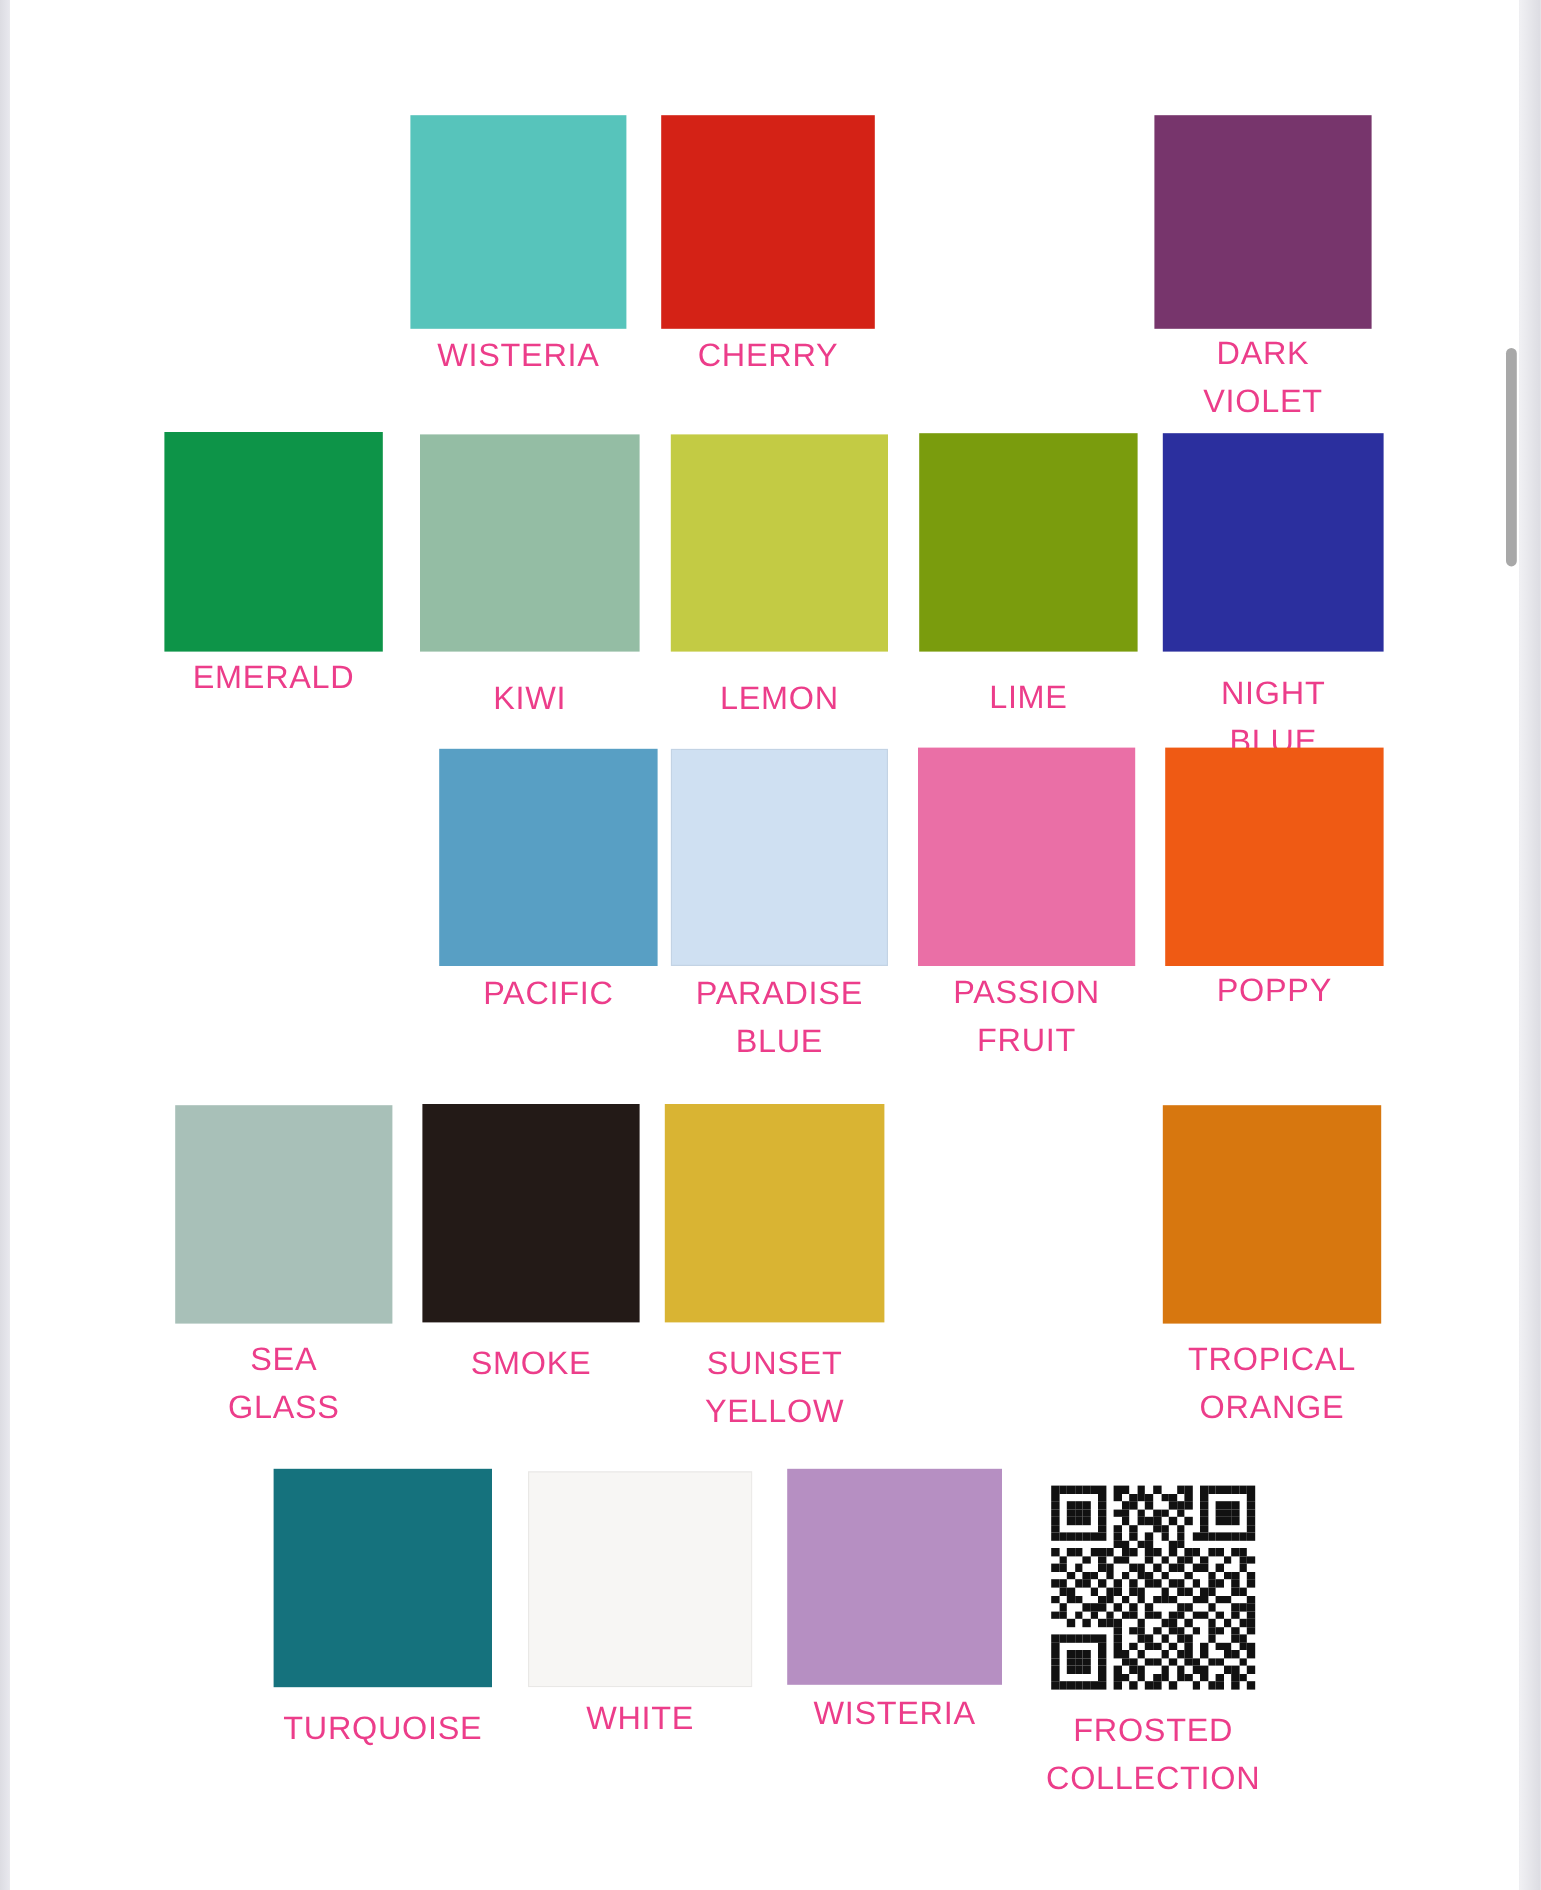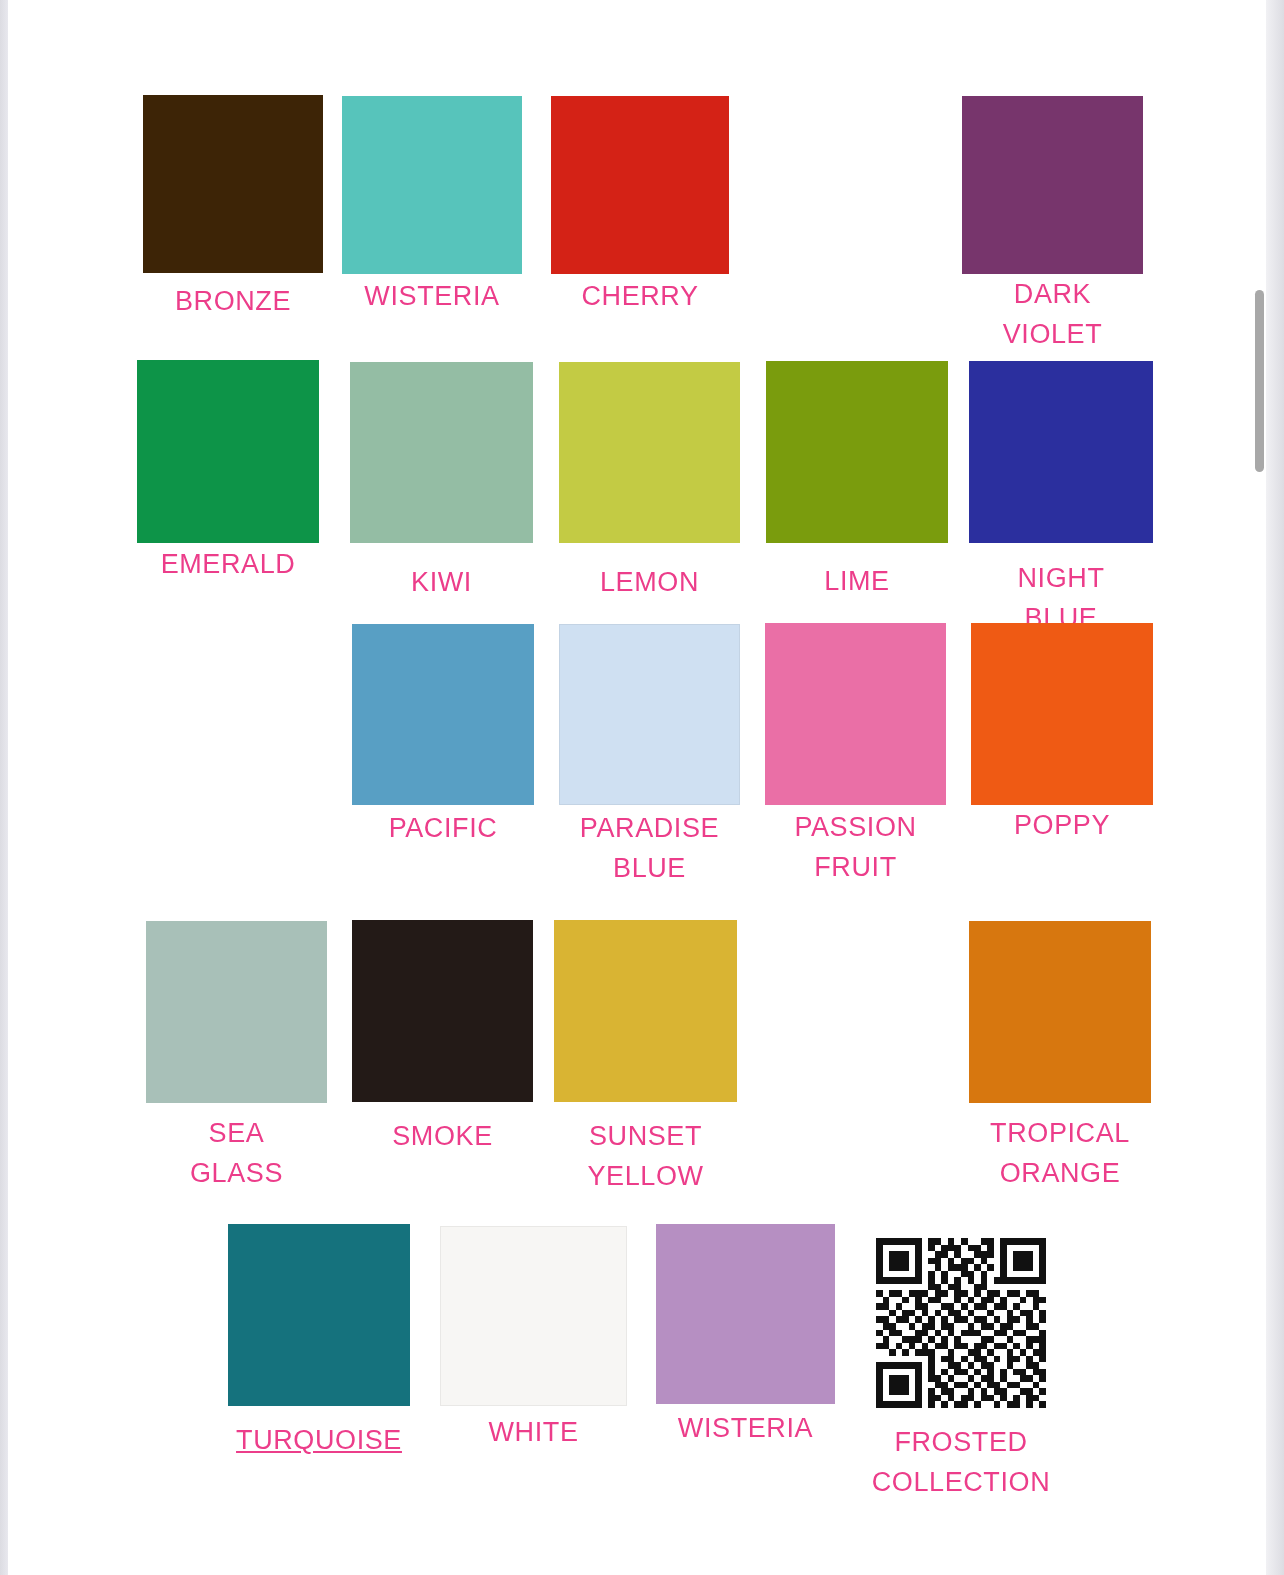--- a/index.html
+++ b/index.html
@@ -100,24 +100,20 @@
     background: #111111;
   }
 </style>
 </head>
 <body>
 
 <div id="viewport">
 
   <div id="page">
     <div class="swatch-grid" id="swatch-grid">
-        <div class="cell" style="left: 135px; top: 95px; width: 180px; height: 278px;">
-          <div class="chip" title="#3d2406" style="width: 180px; height: 178px; background: rgb(61, 36, 6);"></div>
-          <div class="label" style="top: 186px;">BRONZE</div>
-        </div>
         <div class="cell" style="left: 334px; top: 96px; width: 180px; height: 278px;">
           <div class="chip" title="#57c4bb" style="width: 180px; height: 178px; background: rgb(87, 196, 187);"></div>
           <div class="label" style="top: 180px;">WISTERIA</div>
         </div>
         <div class="cell" style="left: 543px; top: 96px; width: 178px; height: 278px;">
           <div class="chip" title="#d42216" style="width: 178px; height: 178px; background: rgb(212, 34, 22);"></div>
           <div class="label" style="top: 180px;">CHERRY</div>
         </div>
         <div class="cell" style="left: 954px; top: 96px; width: 181px; height: 278px;">
           <div class="chip" title="#77356c" style="width: 181px; height: 178px; background: rgb(119, 53, 108);"></div>
@@ -137,21 +133,21 @@
           <div class="label" style="top: 200px;">LEMON</div>
         </div>
         <div class="cell" style="left: 758px; top: 361px; width: 182px; height: 282px;">
           <div class="chip" title="#7a9c0d" style="width: 182px; height: 182px; background: rgb(122, 156, 13);"></div>
           <div class="label" style="top: 200px;">LIME</div>
         </div>
         <div class="cell" style="left: 961px; top: 361px; width: 184px; height: 282px;">
           <div class="chip" title="#2b2f9e" style="width: 184px; height: 182px; background: rgb(43, 47, 158);"></div>
           <div class="label" style="top: 197px;">NIGHT BLUE</div>
         </div>
-        <div class="cell" style="left: 344px; top: 624px; width: 182px; height: 281px;">
+        <div class="cell" style="left: 358px; top: 624px; width: 182px; height: 281px;">
           <div class="chip" title="#589fc4" style="width: 182px; height: 181px; background: rgb(88, 159, 196);"></div>
           <div class="label" style="top: 184px;">PACIFIC</div>
         </div>
         <div class="cell" style="left: 551px; top: 624px; width: 181px; height: 281px;">
           <div class="chip bordered" title="#cfe0f2" style="width: 181px; height: 181px; background: rgb(207, 224, 242);"></div>
           <div class="label" style="top: 184px;">PARADISE
 BLUE</div>
         </div>
         <div class="cell" style="left: 757px; top: 623px; width: 181px; height: 282px;">
           <div class="chip" title="#ea6fa6" style="width: 181px; height: 182px; background: rgb(234, 111, 166);"></div>
@@ -175,21 +171,21 @@
           <div class="label" style="top: 196px;">SUNSET
 YELLOW</div>
         </div>
         <div class="cell" style="left: 961px; top: 921px; width: 182px; height: 282px;">
           <div class="chip" title="#d7770f" style="width: 182px; height: 182px; background: rgb(215, 119, 15);"></div>
           <div class="label" style="top: 192px;">TROPICAL
 ORANGE</div>
         </div>
         <div class="cell" style="left: 220px; top: 1224px; width: 182px; height: 282px;">
           <div class="chip" title="#15727d" style="width: 182px; height: 182px; background: rgb(21, 114, 125);"></div>
-          <div class="label" style="top: 196px; text-decoration: underline;">TURQUOISE</div>
+          <div class="label" style="top: 196px;">TURQUOISE</div>
         </div>
         <div class="cell" style="left: 432px; top: 1226px; width: 187px; height: 280px;">
           <div class="chip bordered" title="#f7f6f4" style="width: 187px; height: 180px; background: rgb(247, 246, 244);"></div>
           <div class="label" style="top: 186px;">WHITE</div>
         </div>
         <div class="cell" style="left: 868px; top: 1238px; width: 170px; height: 280px;">
           <div class="qr" style="width: 170px; height: 170px; grid-template-columns: repeat(26, 1fr); grid-template-rows: repeat(26, 1fr);">
             <i></i>
             <i></i>
             <i></i>

